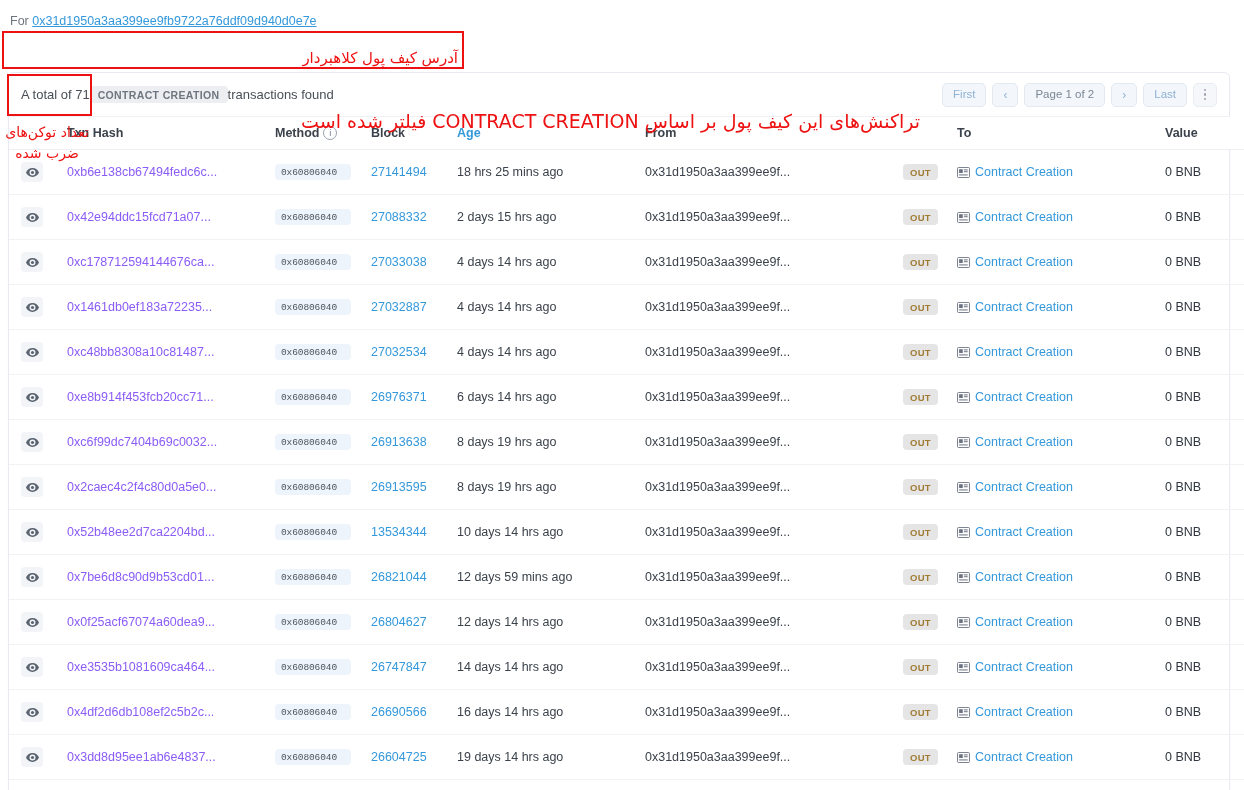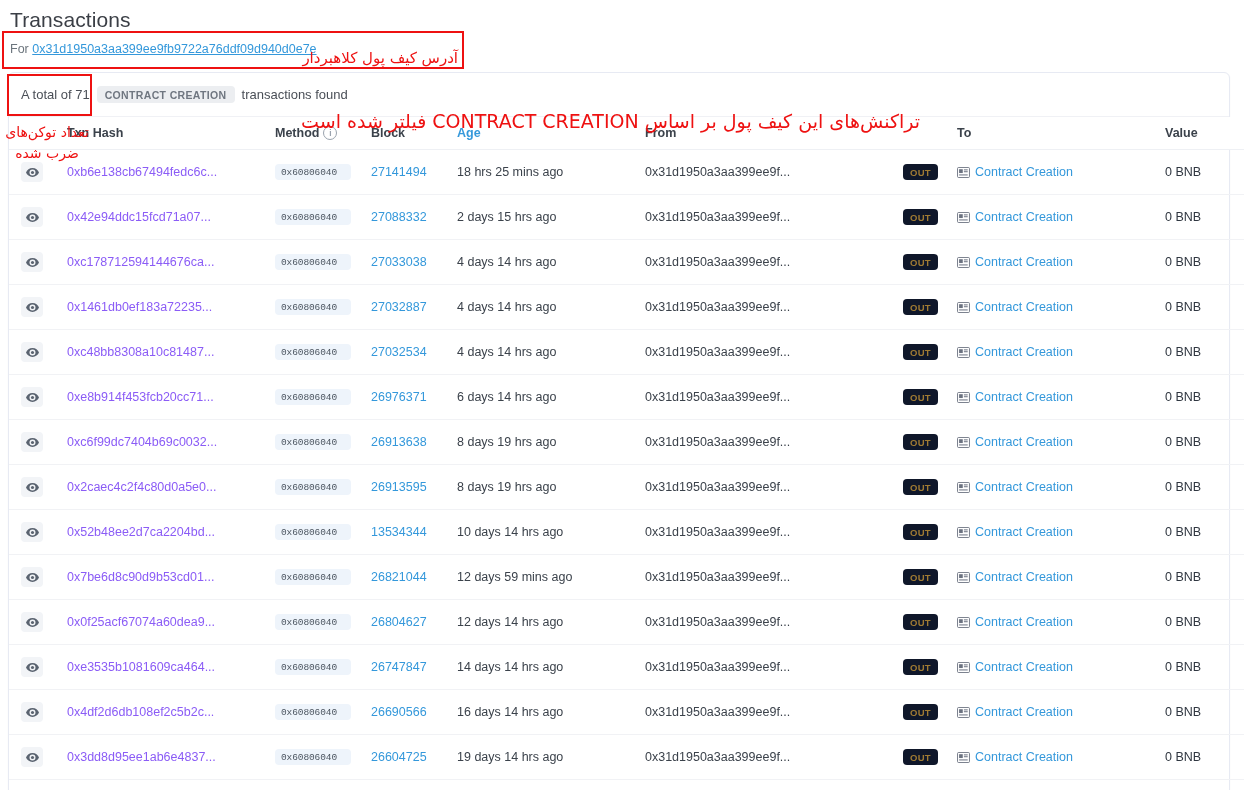--- a/index.html
+++ b/index.html
@@ -84,21 +84,21 @@
     align-items:center;
     justify-content:space-between;
     border-bottom:1px solid #f0f1f5;
     box-sizing:border-box;
   }
   .total-txt{
     font-size:13px;
     color:#4a4f57;
     display:flex;
     align-items:center;
-    gap:7px;
+    gap:0;
     white-space:nowrap;
   }
   .badge-cc{
     background:#eceef1;
     color:#6f7680;
     font-size:10.5px;
     font-weight:700;
     letter-spacing:.35px;
     padding:4px 8px 3px 8px;
     border-radius:4px;
@@ -190,21 +190,21 @@
     padding:4px 14px 3px 6px;
     border-radius:4px;
     line-height:1;
     letter-spacing:-.1px;
   }
   .age-txt{ color:#3b424b; }
   .from-txt{ color:#3b424b; }
 
   .dir-pill{
     display:inline-block;
-    background:#0f172a;
+    background:#e5e5e5;
     color:#a07b33;
     font-size:9.5px;
     font-weight:600;
     letter-spacing:.3px;
     padding:4px 7px 3px 7px;
     border-radius:4px;
     line-height:1;
     text-transform:uppercase;
   }
   .to-cell{ display:flex; align-items:center; gap:5px; }
@@ -225,36 +225,47 @@
     font-style:normal;
     font-weight:700;
     line-height:1;
   }
   .th-flex{ display:inline-flex; align-items:center;text-align:center; }
 </style>
 </head>
 <body>
 
 <div class="page-head">
-  <h1 class="page-title">Transactions</h1>
   <div class="subline">
     <span>For</span>
     <span class="addr">0x31d1950a3aa399ee9fb9722a76ddf09d940d0e7e</span>
   </div>
 </div>
 
 <div class="card">
 
   <div class="card-head">
     <div class="total-txt">
       <span>A total of 71</span>
       <span class="badge-cc">CONTRACT CREATION</span>
       <span class="total-found">transactions found</span>
     </div>
 
+    <div class="pager">
+      <div class="pg">First</div>
+      <div class="pg arrow">‹</div>
+      <div class="pg page-label">Page 1 of 2</div>
+      <div class="pg arrow">›</div>
+      <div class="pg">Last</div>
+      <div class="pg kebab">
+          <i></i>
+          <i></i>
+          <i></i>
+        </div>
+    </div>
   </div>
 
   <table class="tx">
     <thead>
       <tr>
         <th class="c-eye"></th>
         <th class="c-hash">Txn Hash</th>
         <th class="c-method">
           <span class="th-flex">
             <span>Method</span>

